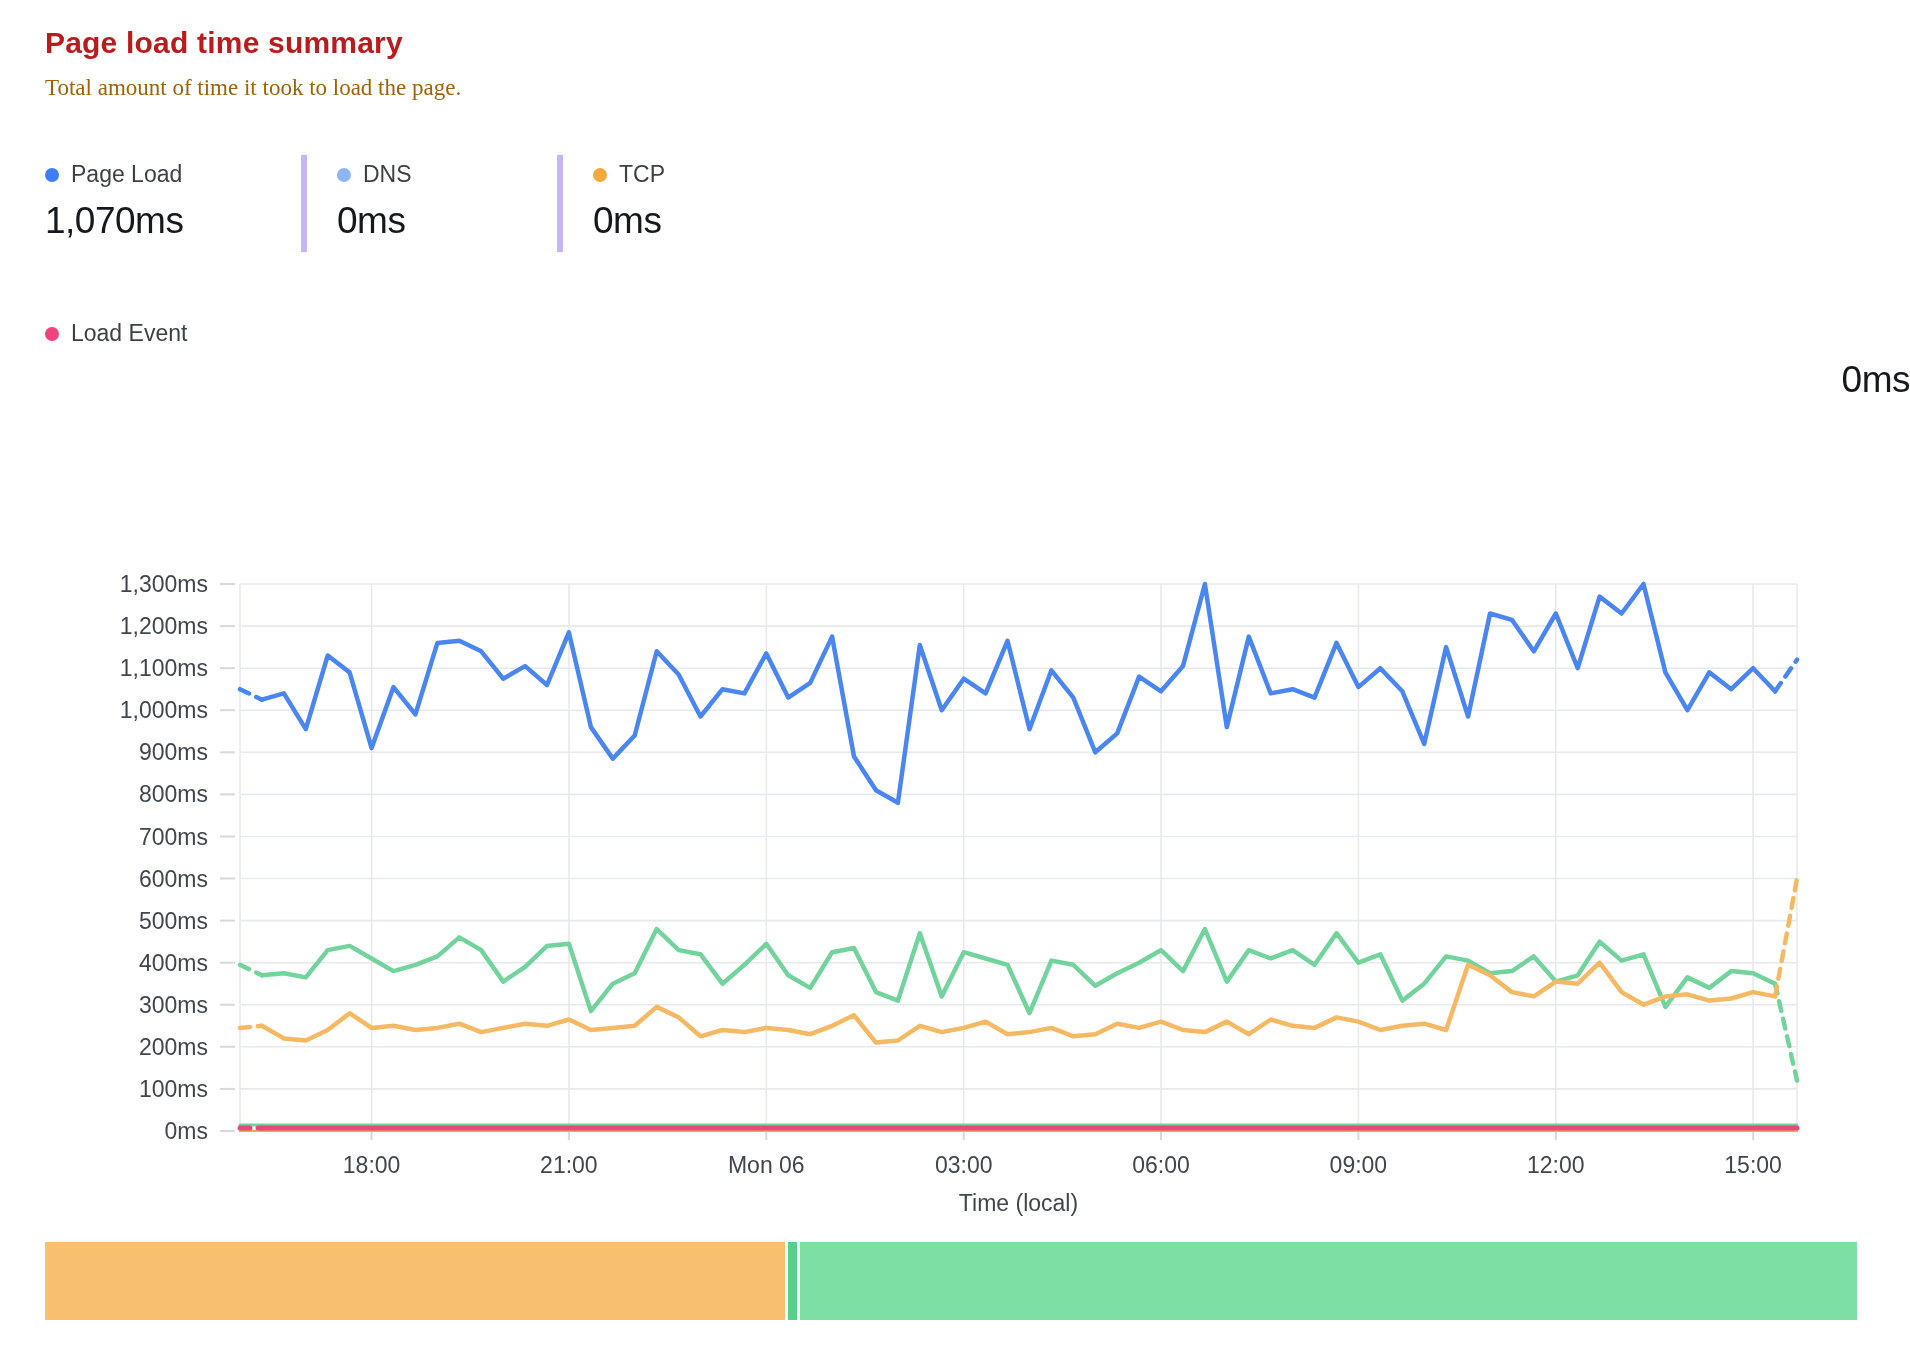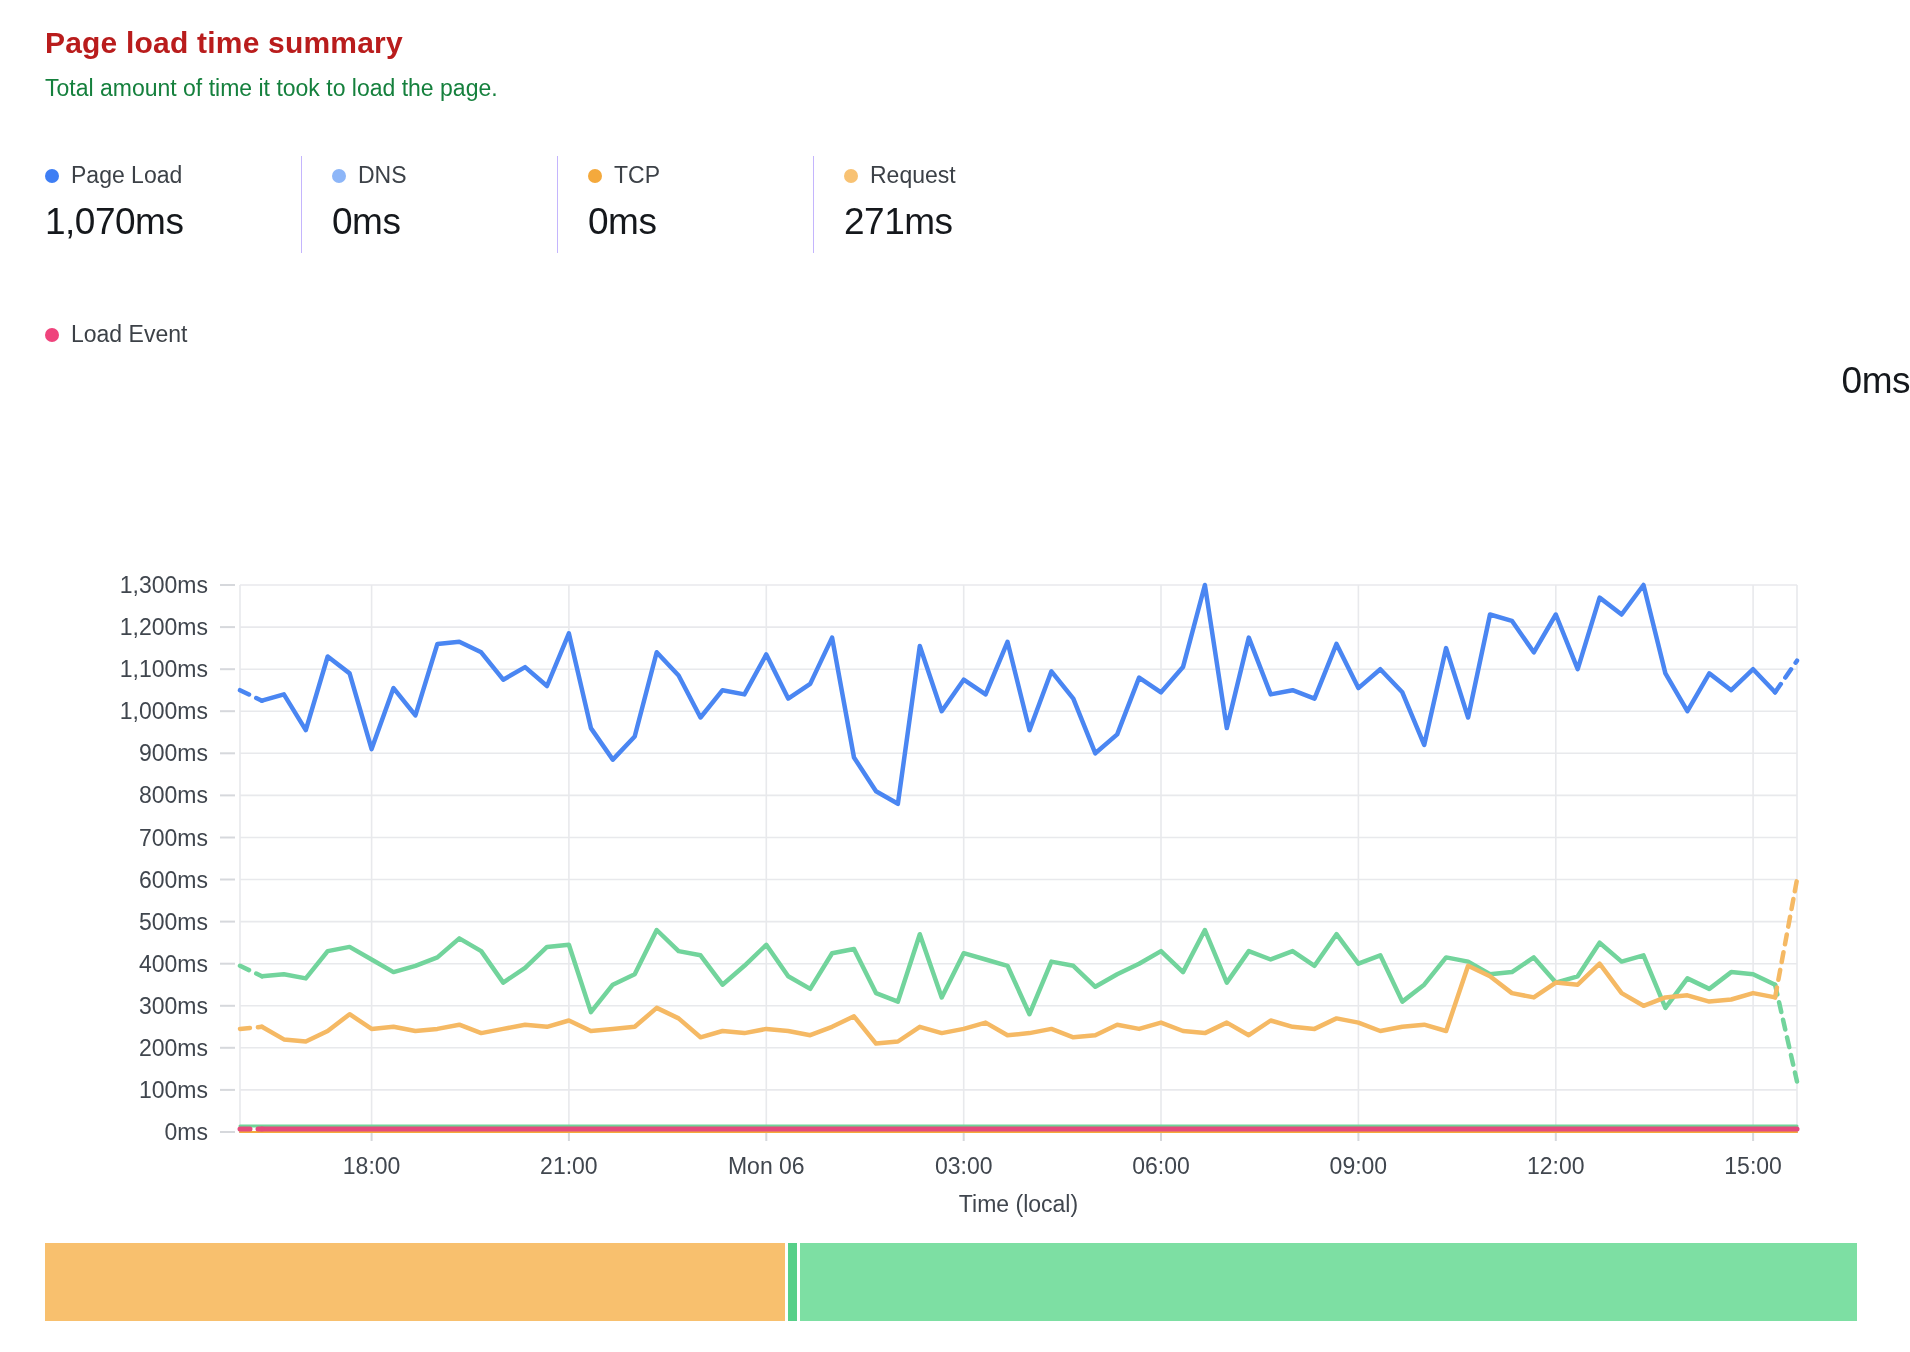--- a/index.html
+++ b/index.html
@@ -1,22 +1,22 @@
 <!DOCTYPE html>
 <html><head>
 <meta charset="utf-8">
 <style>
   html,body{margin:0;padding:0;background:#ffffff;}
   body{font-family:"Liberation Sans", sans-serif; color:#1d2127; width:1910px; min-height:1352px; overflow-x:hidden;}
   .wrap{padding:26px 0 0 45px;}
   .title{font-size:30px;font-weight:700;color:#b91c1c;letter-spacing:.2px;}
-  .subtitle{font-size:23px;color:#15803d;margin-top:15px;}
+  .subtitle{font-size:23px;color:#a16207;margin-top:15px;font-family:Liberation Serif, serif;}
   .stats-row{display:grid;grid-template-columns:repeat(6,256px);margin-top:54px;}
   .stat{padding:6px 0 10px 0;}
-  .stat + .stat{border-left:1px solid #c4b5fd;padding-left:30px;}
+  .stat + .stat{border-left:6px solid #c4b5fd;padding-left:30px;}
   .stat-head{display:flex;align-items:center;}
   .dot{width:14px;height:14px;border-radius:50%;display:inline-block;margin-right:12px;flex:0 0 auto;}
   .stat-label{font-size:23px;color:#3c4147;}
   .stat-value{font-size:37px;font-weight:400;color:#15181c;margin-top:12px;letter-spacing:-.5px;}
   .row2{margin-top:62px;text-align:right;}
   .chart-block{margin-left:40px;margin-top:48px;width:1830px;height:775px;}
   .bar{display:flex;margin-left:45px;margin-top:8px;width:1812px;height:78px;background:#ffffff;gap:3px;}
   .bar .seg{height:100%;}
   svg text{font-family:"Liberation Sans", sans-serif;}
 </style>
@@ -41,27 +41,20 @@
           <span class="stat-label">DNS</span>
         </div>
       <div class="stat-value">0ms</div>
     </div>
     <div class="stat">
       <div class="stat-head">
           <span class="dot" style="background: rgb(244, 169, 60);"></span>
           <span class="stat-label">TCP</span>
         </div>
       <div class="stat-value">0ms</div>
-    </div>
-    <div class="stat">
-      <div class="stat-head">
-          <span class="dot" style="background: rgb(248, 194, 115);"></span>
-          <span class="stat-label">Request</span>
-        </div>
-      <div class="stat-value">271ms</div>
     </div>
   </div>
 
   <div class="stat row2">
     <div class="stat-head">
         <span class="dot" style="background: rgb(239, 67, 124);"></span>
         <span class="stat-label">Load Event</span>
       </div>
     <div class="stat-value">0ms</div>
   </div>

